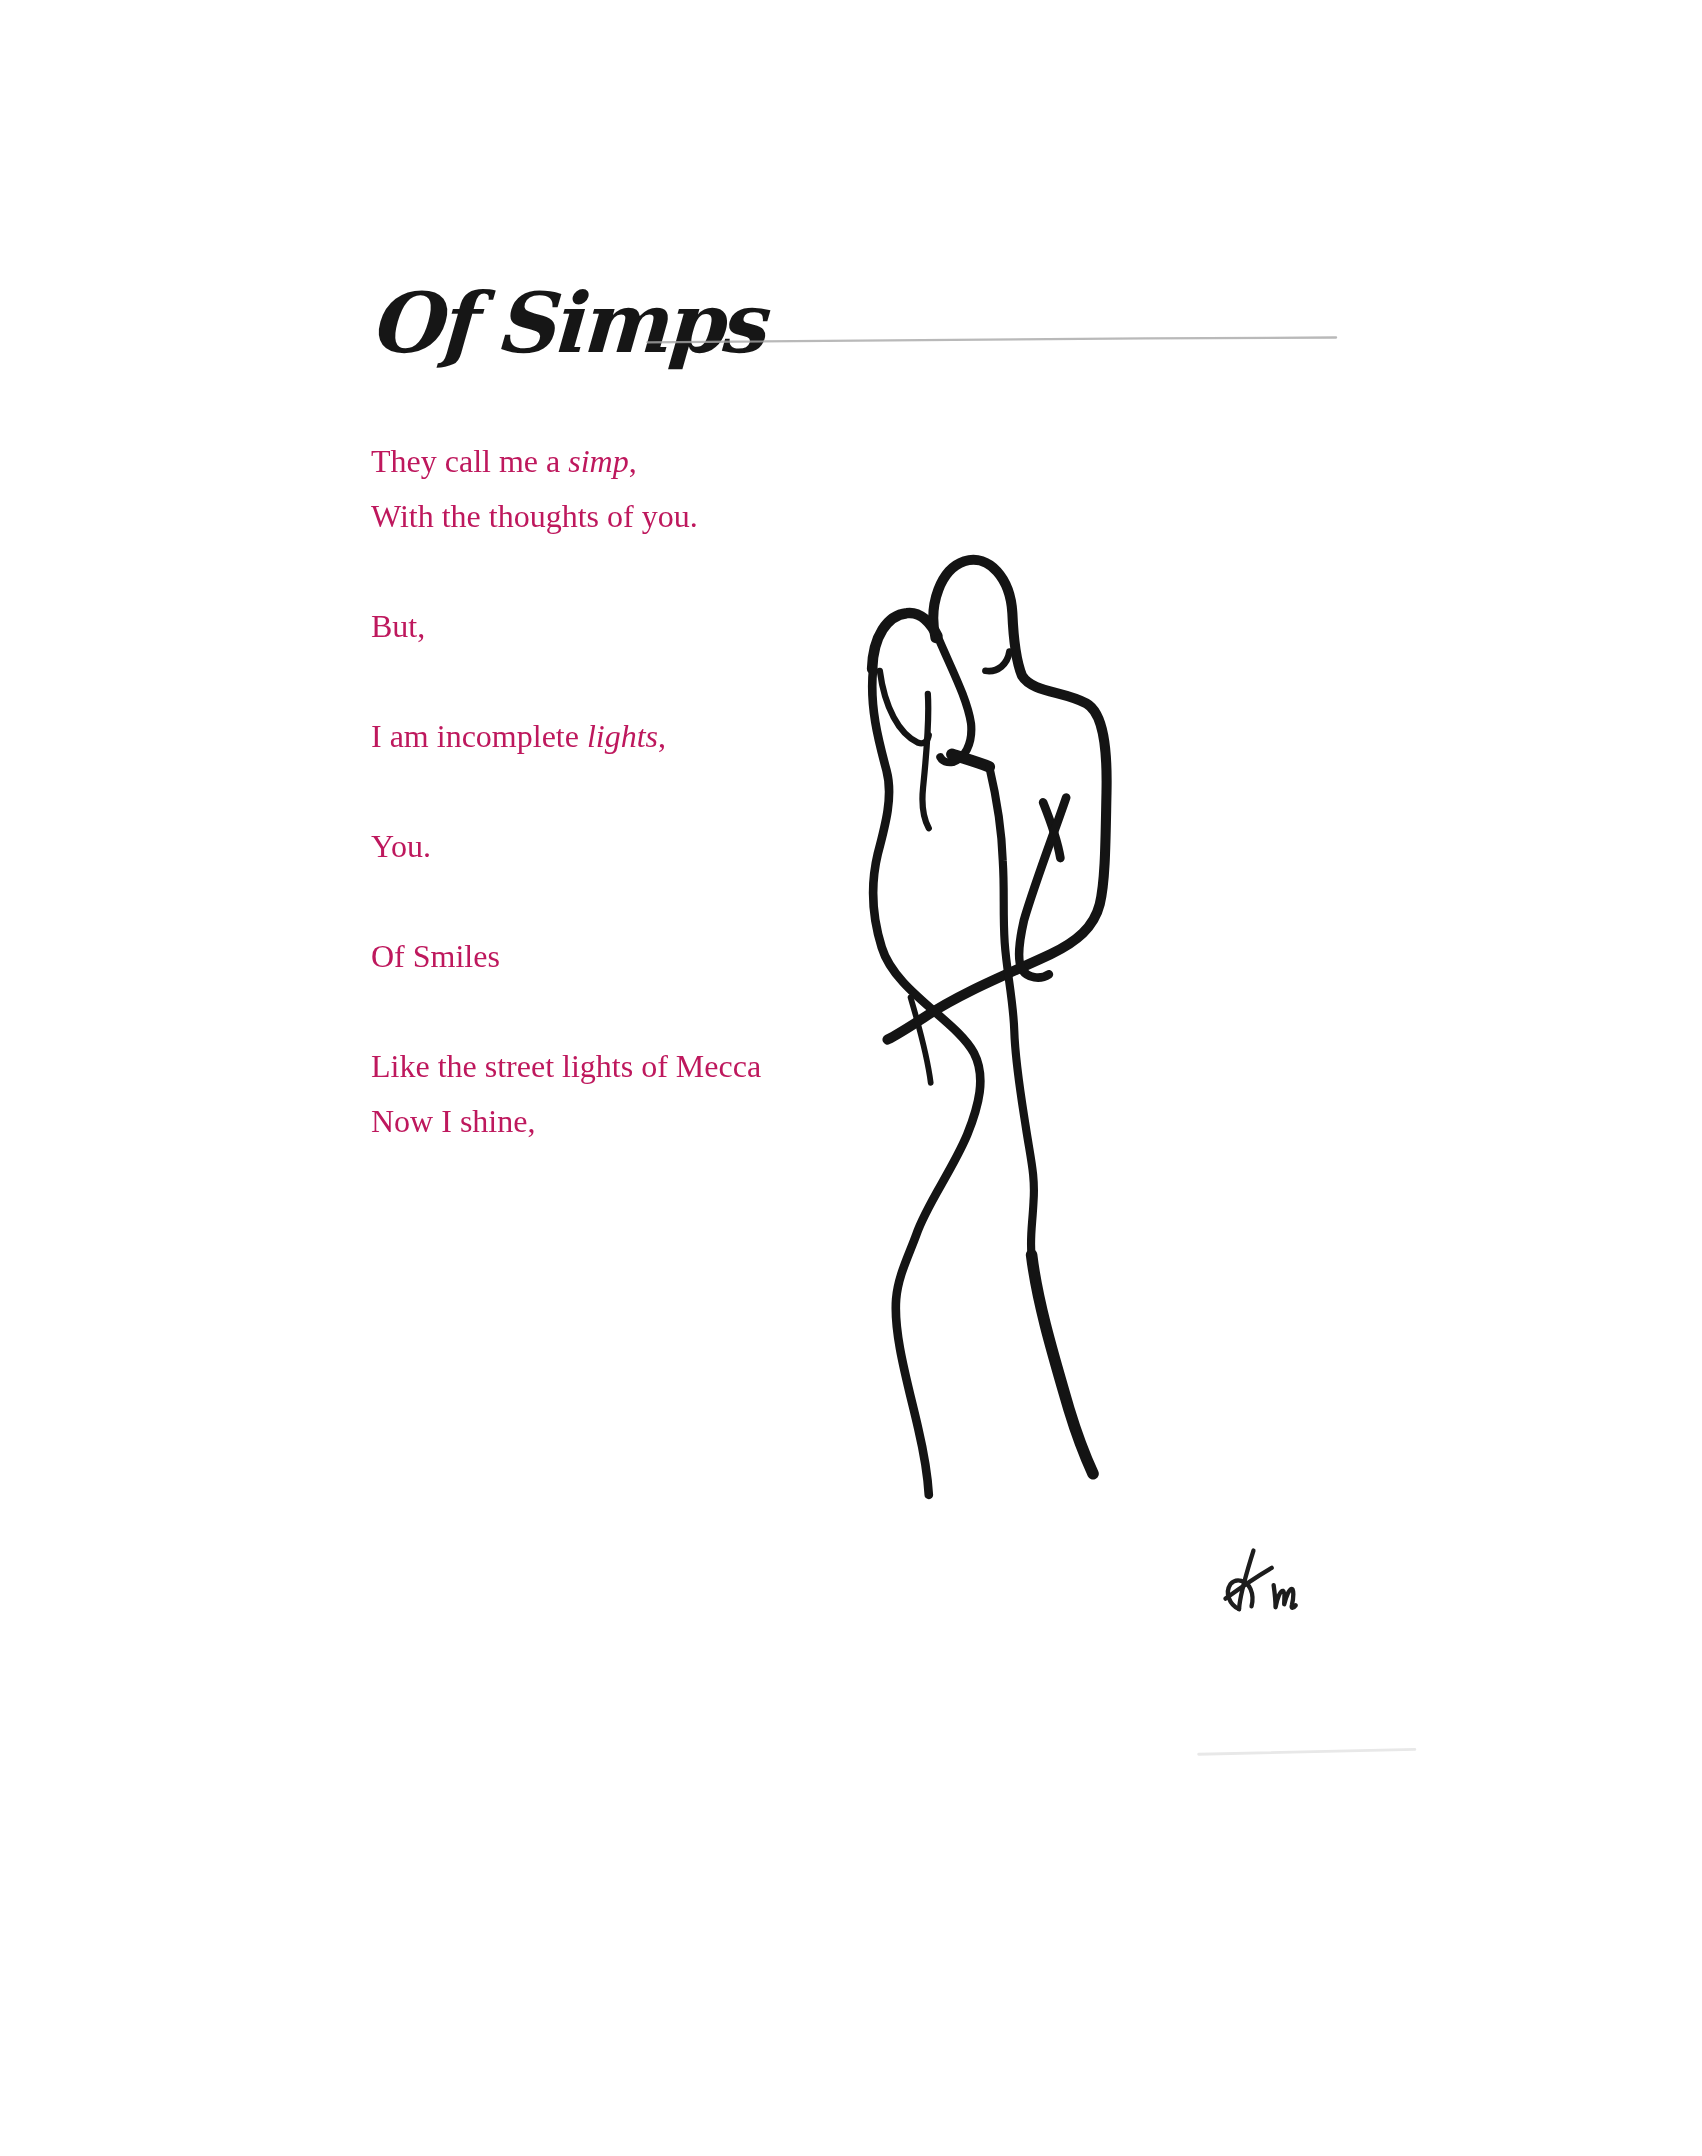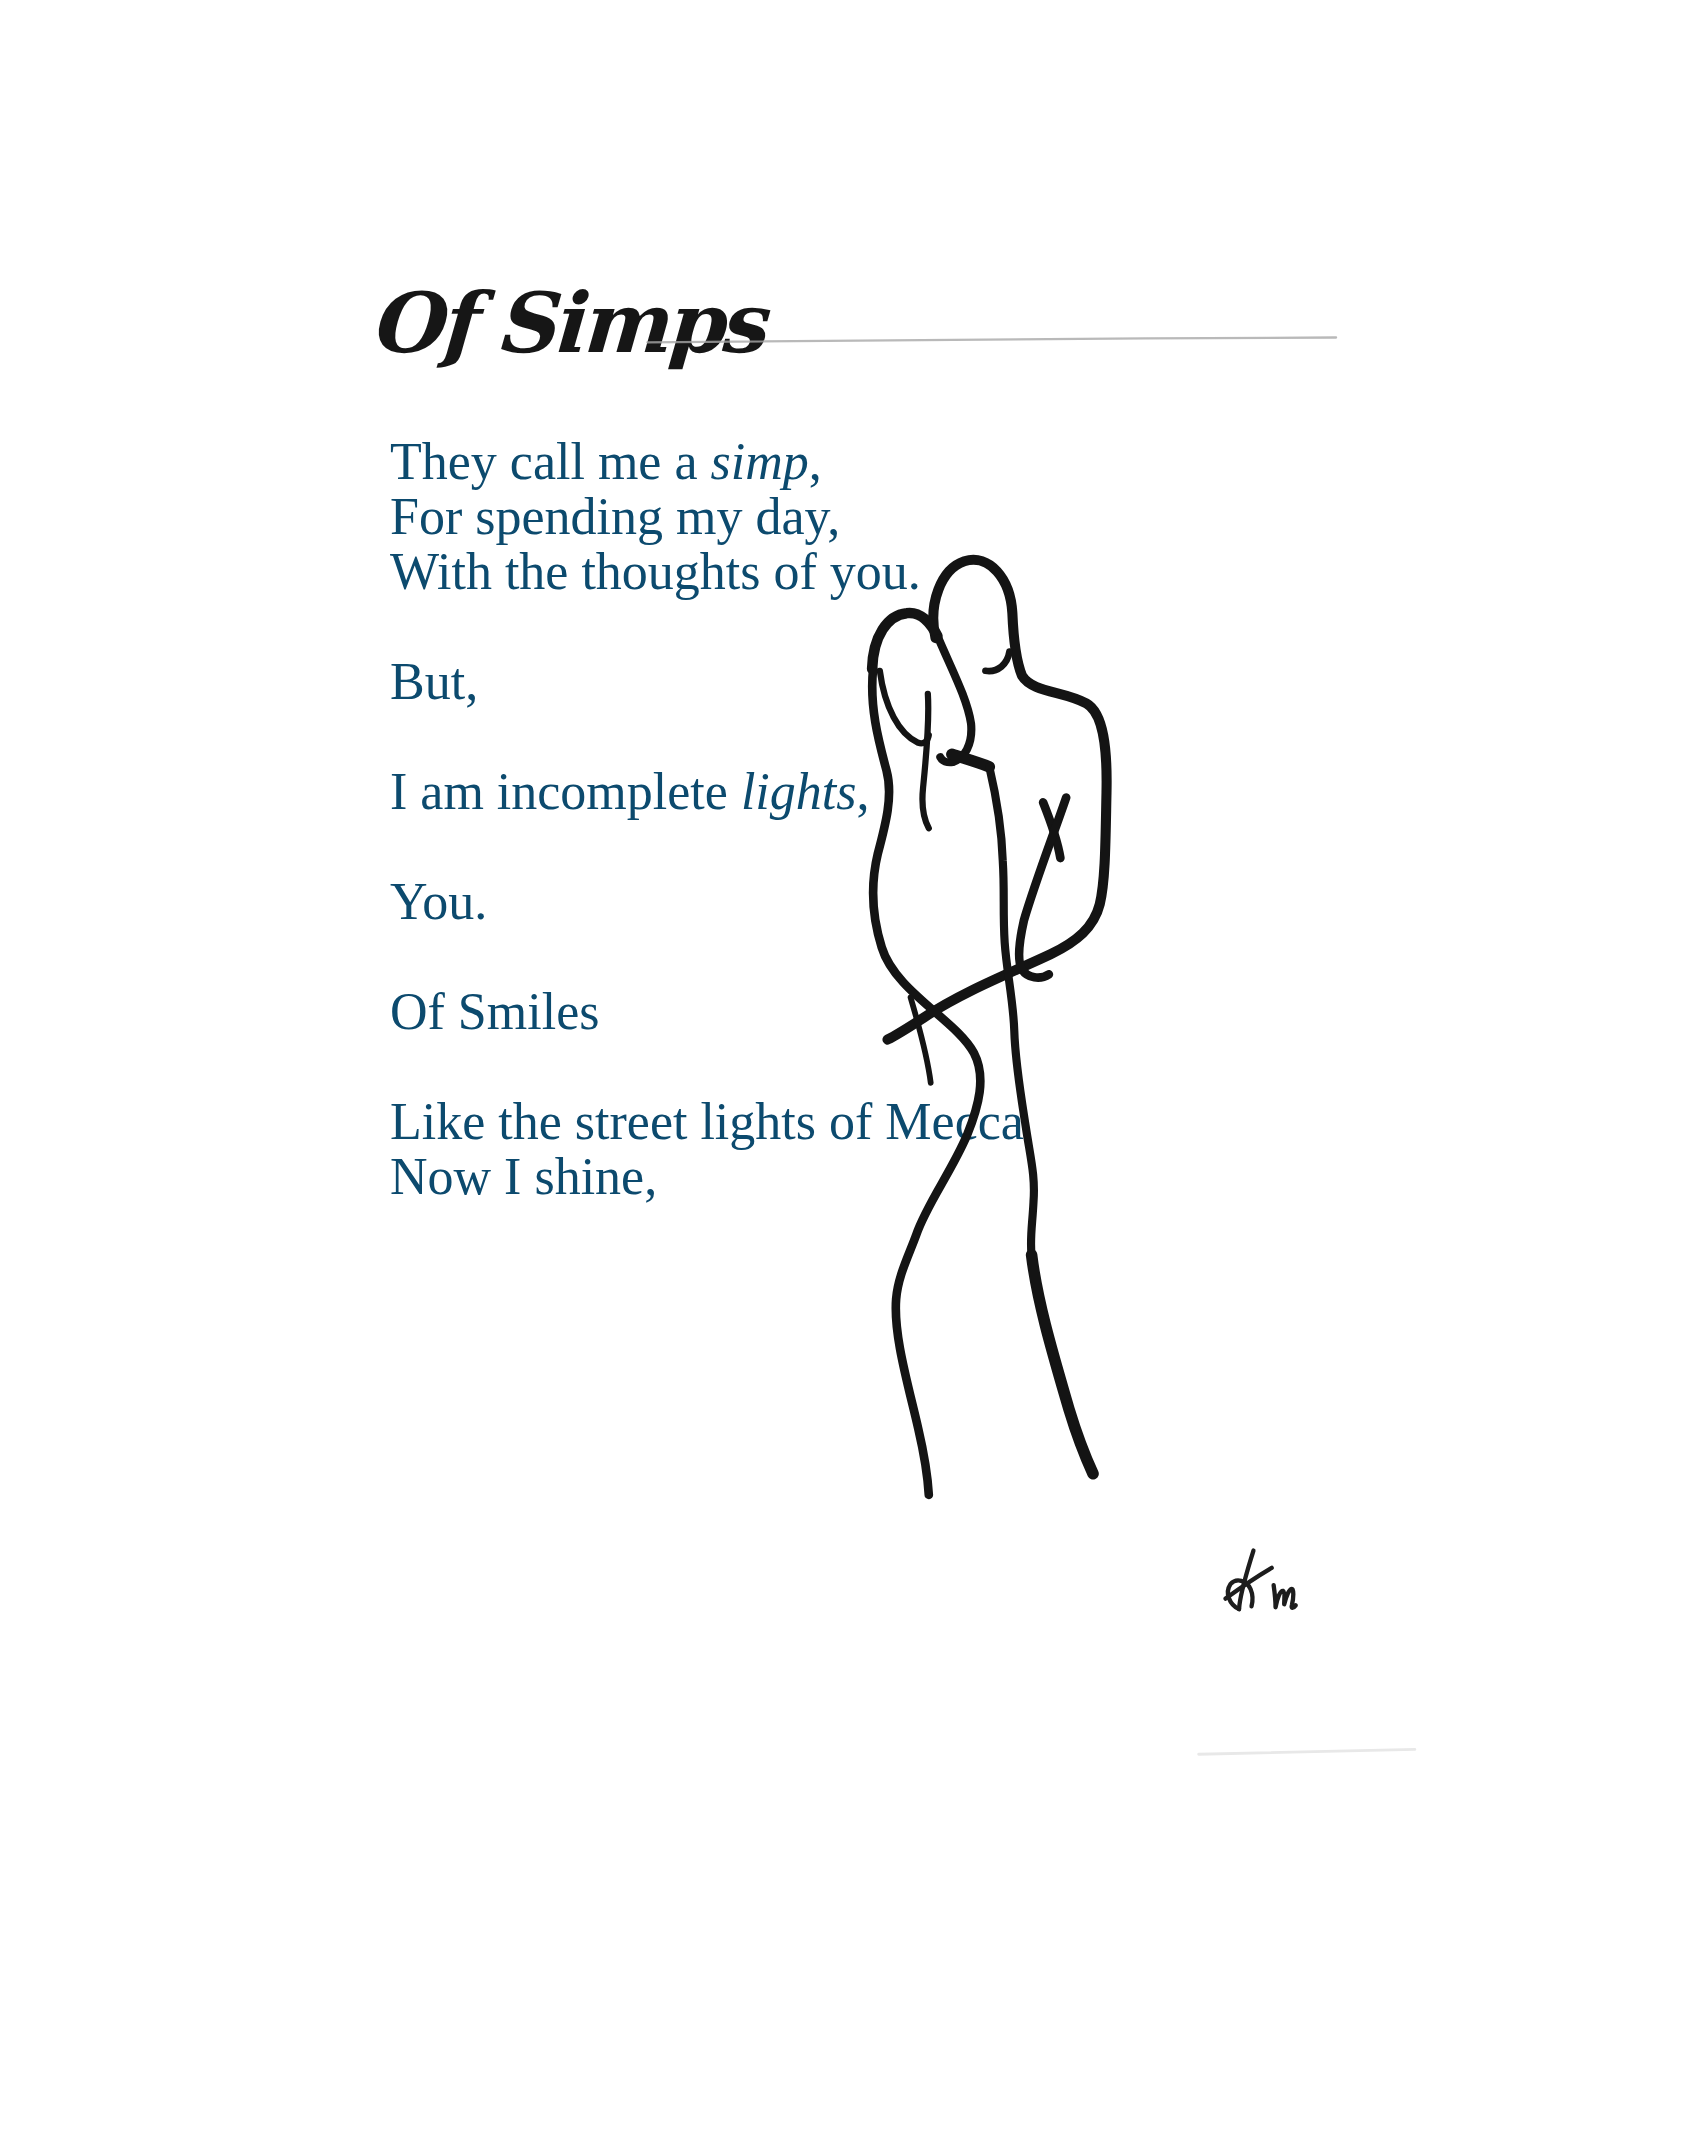--- a/index.html
+++ b/index.html
@@ -22,25 +22,24 @@
     letter-spacing:-3.8px;
     line-height:1;
     color:#161616;
     transform:skewX(-5deg);
     transform-origin:left bottom;
     white-space:nowrap;
   }
   .poem{
     position:absolute;
     left:371px;top:434px;
-    font-size:52px;
+    font-size:32px;
     line-height:55px;
-    color:#0c4a6e;
+    color:#be185d;
     white-space:nowrap;
-    margin-left:19px;
   }
   .stanza{margin:0 0 55px 0;}
   .poem-line em{font-style:italic;}
   .art-layer{
     position:absolute;left:0;top:0;width:1702px;height:2157px;
     pointer-events:none;
   }
   .art-layer path{fill:none;stroke-linecap:round;stroke-linejoin:round;}
   .ink{stroke:#141414;}
   .sig{stroke:#1d1d1d;}
@@ -48,21 +47,20 @@
 </head>
 <body>
 
 <div class="page">
 
   <h1 class="title">Of Simps</h1>
 
   <div class="poem">
     <div class="stanza">
       <div class="poem-line"><span>They call me a </span><em>simp</em><span>,</span></div>
-      <div class="poem-line"><span>For spending my day,</span><em></em><span></span></div>
       <div class="poem-line"><span>With the thoughts of you.</span><em></em><span></span></div>
     </div>
     <div class="stanza">
       <div class="poem-line"><span>But,</span><em></em><span></span></div>
     </div>
     <div class="stanza">
       <div class="poem-line"><span>I am incomplete </span><em>lights</em><span>,</span></div>
     </div>
     <div class="stanza">
       <div class="poem-line"><span>You.</span><em></em><span></span></div>

